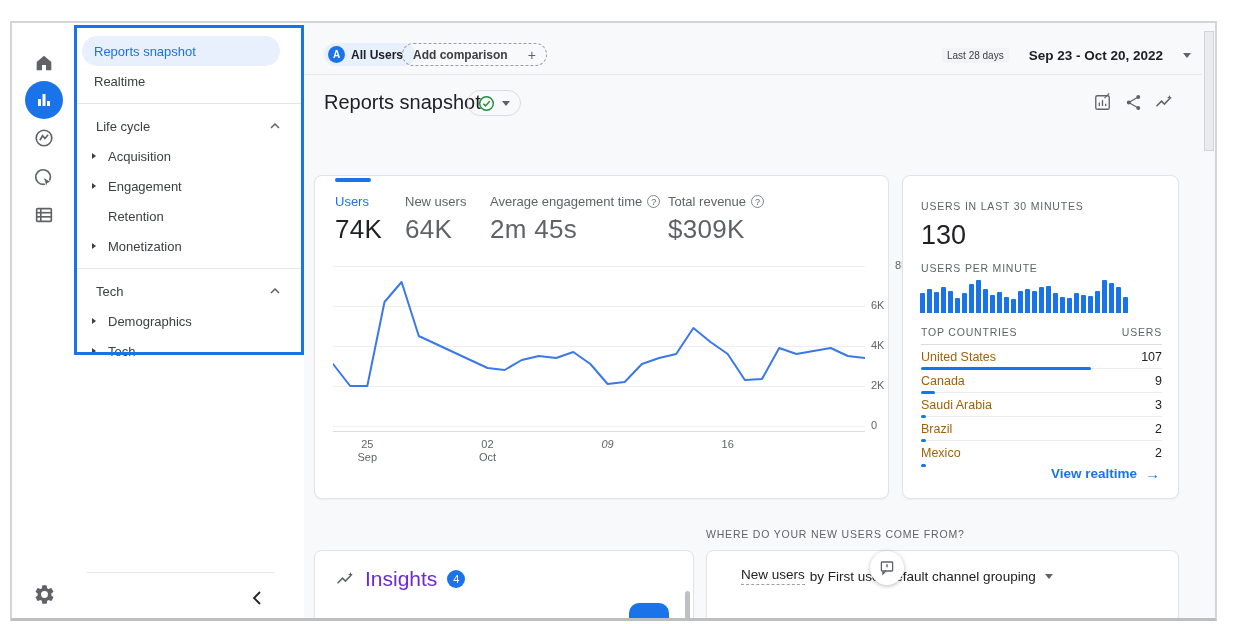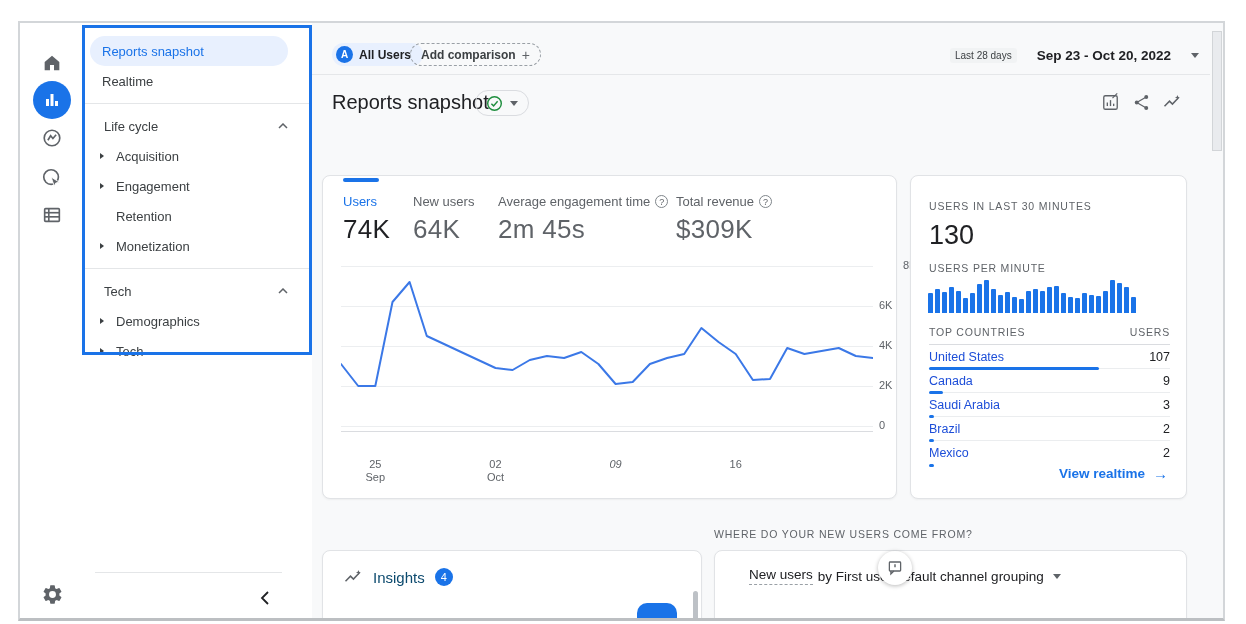--- a/index.html
+++ b/index.html
@@ -1,18 +1,18 @@
 <!DOCTYPE html>
 <html><head>
 <meta charset="utf-8">
 <style>
   * { margin:0; padding:0; box-sizing:border-box; }
   html,body { width:1246px; height:624px; background:#fff; font-family:"Liberation Sans", sans-serif; position:relative; overflow:hidden; }
 
-  .window { position:absolute; left:18px; top:21px; width:1207px; height:600px;
+  .window { position:absolute; left:10px; top:21px; width:1207px; height:600px;
             border:2px solid #d3d6d9; border-bottom:3px solid #bcbfc2; background:#fff; overflow:hidden; }
 
   
   .rail { position:absolute; left:0; top:0; width:64px; height:100%; background:#fff; z-index:3; }
   .rail-icon { position:absolute; left:50%; transform:translateX(-50%); width:24px; height:24px;
                display:flex; align-items:center; justify-content:center; cursor:pointer; }
   .rail-icon svg { display:block; }
   .reports-circle { width:38px; height:38px; border-radius:50%; background:#1a73e8;
                     display:flex; align-items:center; justify-content:center; }
 
@@ -39,21 +39,21 @@
 
   
   .main { position:absolute; left:292px; top:0; width:915px; height:100%; background:#f8f9fa; }
 
   .seg-pill { position:absolute; left:20px; top:20px; height:23px; border-radius:12px; background:#e8f0fe;
               display:flex; align-items:center; gap:6px; padding:0 12px 0 4px; cursor:pointer; }
   .avatar { width:17px; height:17px; border-radius:50%; background:#1a73e8; color:#fff; font-size:10px;
             font-weight:bold; display:flex; align-items:center; justify-content:center; }
   .seg-pill .lbl { font-size:12px; color:#202124; font-weight:bold; }
   .add-comp { position:absolute; left:98px; top:20px; height:23px; border:1px dashed #9aa0a6; border-radius:12px;
-              display:flex; align-items:center; gap:6px; padding:0 10px; cursor:pointer; background:transparent; }
+              display:flex; align-items:center; gap:20px; padding:0 10px; cursor:pointer; background:transparent; }
   .add-comp .lbl { font-size:12px; color:#3c4043; font-weight:bold; }
   .add-comp .plus { font-size:14px; color:#5f6368; }
 
   .date-block { position:absolute; right:28px; top:20px; height:24px; display:flex; align-items:center; gap:20px; cursor:pointer; }
   .date-preset { background:#f1f3f4; border-radius:3px; font-size:10px; color:#3c4043; padding:2px 5px; }
   .date-range { font-size:13.5px; color:#202124; font-weight:bold; }
   .caret { width:0; height:0; border-left:4px solid transparent; border-right:4px solid transparent;
            border-top:5px solid #5f6368; }
 
   .topbar-divider { position:absolute; left:0; top:51px; width:100%; height:1px; background:#e5e7e9; }
@@ -81,44 +81,44 @@
   .qmark { width:13px; height:13px; border:1px solid #80868b; border-radius:50%; font-size:9px; color:#5f6368;
            display:inline-flex; align-items:center; justify-content:center; }
 
   
   .chart-area { position:absolute; left:18px; top:85px; width:532px; height:178px; }
   .gridline { position:absolute; left:0; width:532px; height:1px; background:#eceef0; }
   .axis-line { position:absolute; left:18px; top:255px; width:532px; height:1px; background:#dadce0; }
   .chart-svg { position:absolute; left:0; top:0; }
   .y-labels { position:absolute; left:556px; top:85px; width:24px; height:178px; }
   .y-label { position:absolute; left:0; font-size:11px; color:#5f6368; }
-  .x-ticks { position:absolute; left:18px; top:262px; width:532px; height:30px;margin-top:20px; }
+  .x-ticks { position:absolute; left:18px; top:262px; width:532px; height:30px; }
   .x-tick { position:absolute; width:30px; text-align:center; font-size:11px; color:#5f6368; line-height:13px; }
 
   
   .cap-label { font-size:10.5px; color:#5f6368; letter-spacing:0.8px; }
   .rt-title { position:absolute; left:18px; top:24px; }
   .rt-count { position:absolute; left:18px; top:44px; font-size:27px; color:#202124; }
   .rt-ppm-label { position:absolute; left:18px; top:86px; }
   .ppm-bars { position:absolute; left:17px; top:104px; width:208px; height:33px;
               display:flex; align-items:flex-end; gap:2px; }
   .pm-bar { width:5px; background:#1a73e8; border-radius:1px 1px 0 0; flex:none; }
   .countries { position:absolute; left:18px; right:16px; top:150px; }
   .c-head { display:flex; justify-content:space-between; padding-bottom:6px; border-bottom:1px solid #dadce0; }
   .c-row { position:relative; height:24px; display:flex; justify-content:space-between; align-items:center; }
   .c-row.bordered { border-bottom:1px solid #ebedef; }
-  .c-name { font-size:12.5px; color:#1d4ed8; }
+  .c-name { font-size:12.5px; color:#a16207; }
   .c-val { font-size:12.5px; color:#202124; }
   .c-bar { position:absolute; left:0; bottom:-2px; height:3px; border-radius:1.5px; background:#1a73e8; }
   .rt-link { position:absolute; right:18px; bottom:16px; font-size:13.5px; color:#1a73e8; font-weight:bold;
              display:flex; align-items:center; gap:8px; cursor:pointer; }
 
   
   .ins-header { position:absolute; left:20px; top:16px; display:flex; align-items:center; gap:10px; }
-  .ins-header .t { font-size:15px; color:#0c4a6e; }
+  .ins-header .t { font-size:21px; color:#6d28d9; }
   .badge { width:18px; height:18px; border-radius:50%; background:#1a73e8; color:#fff; font-size:11px;
            display:flex; align-items:center; justify-content:center; }
   .ins-row { position:absolute; left:20px; right:24px; top:52px; display:flex; align-items:center; }
   .ins-row .cap-label { letter-spacing:0.6px; }
   .new-pill { margin-left:auto; background:#1a73e8; color:#fff; font-size:11px; padding:18px 9px; border-radius:10px; }
   .card-scroll { position:absolute; right:3px; top:40px; width:5px; height:75px; border-radius:3px; background:#bdc1c6; }
 
   
   .channel-title { position:absolute; left:34px; top:16px; font-size:13.5px; color:#202124;
                    display:flex; align-items:center; gap:5px; cursor:pointer; }

